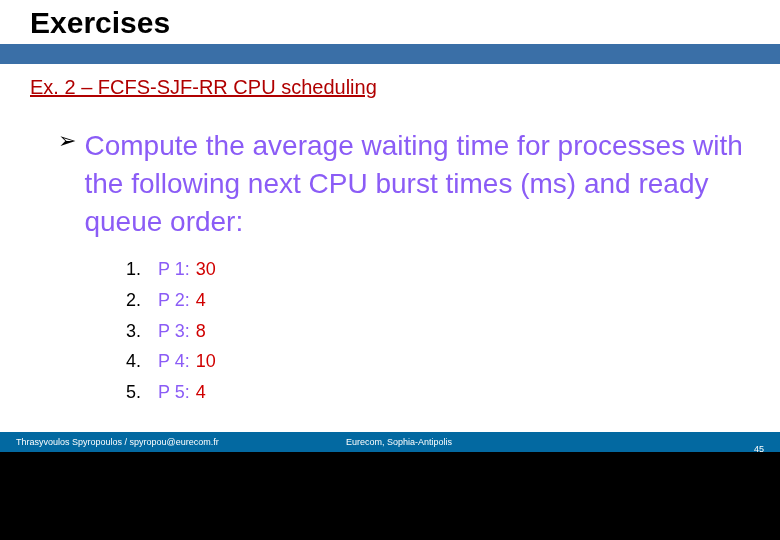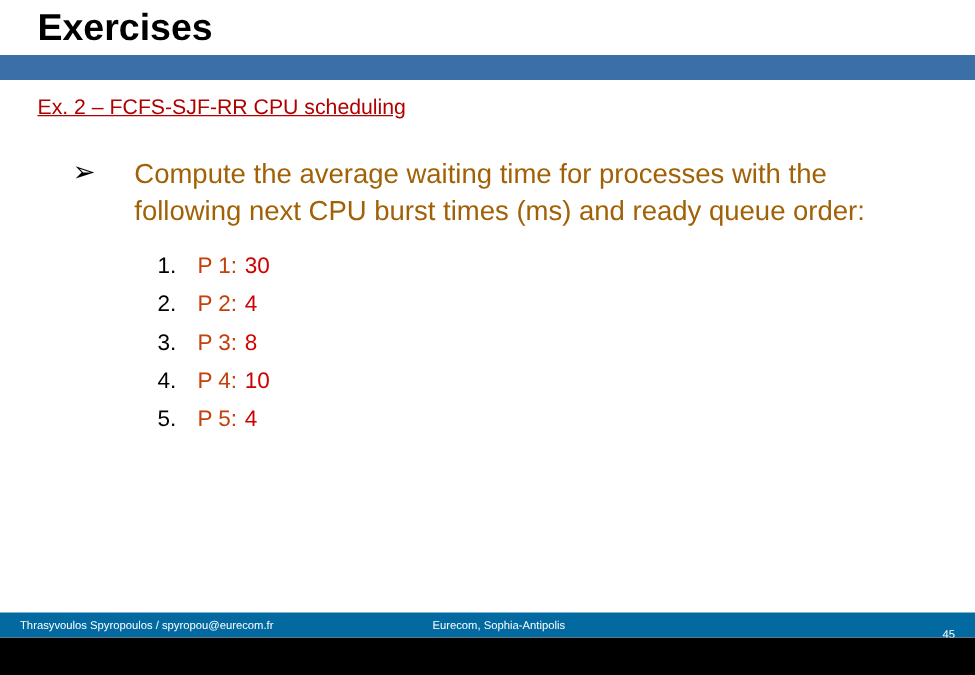--- a/index.html
+++ b/index.html
@@ -1,19 +1,19 @@
 <!DOCTYPE html>
 <html><head>
 <meta charset="utf-8">
 <style>
   * { margin: 0; padding: 0; box-sizing: border-box; }
   html, body { width: 780px; height: 540px; background: #000; font-family: "Comic Sans MS", "Comic Sans", cursive, sans-serif; }
   .slide {
     width: 780px;
-    height: 510px;
+    height: 452px;
     background: #fff;
     position: relative;
     overflow: hidden;
   }
   .title-bar {
     background: #fff;
     padding: 6px 0 4px 30px;
   }
   .title-text {
     font-size: 30px;
@@ -23,58 +23,57 @@
   .blue-bar {
     background: #3a6fa7;
     height: 20px;
     width: 100%;
   }
   .content {
     padding: 12px 30px 0 30px;
   }
   .subtitle {
     color: #b00000;
-    font-size: 17px;
+    font-size: 20px;
     text-decoration: underline;
   }
   .bullet-row {
     margin-top: 28px;
     padding-left: 28px;
     display: flex;
     align-items: flex-start;
   }
   .bullet-arrow {
     color: #000;
     font-size: 22px;
     margin-right: 8px;
     line-height: 1.3;
   }
   .bullet-text {
-    font-size: 22px;
-    color: #a16207;
+    font-size: 28px;
+    color: #8b5cf6;
     line-height: 1.35;
-    margin-left: 23px;
   }
   .proc-list {
     margin-top: 14px;
     padding-left: 96px;
   }
   .proc-item {
     display: flex;
     align-items: baseline;
     font-size: 18px;
     line-height: 1.7;
   }
   .proc-num {
     width: 32px;
     text-align: left;
     color: #000;
   }
   .proc-label {
-    color: #c2410c;
+    color: #8b5cf6;
     margin-right: 6px;
   }
   .proc-val {
     color: #d00000;
   }
   .footer {
     position: absolute;
     bottom: 0;
     left: 0;
     width: 100%;

